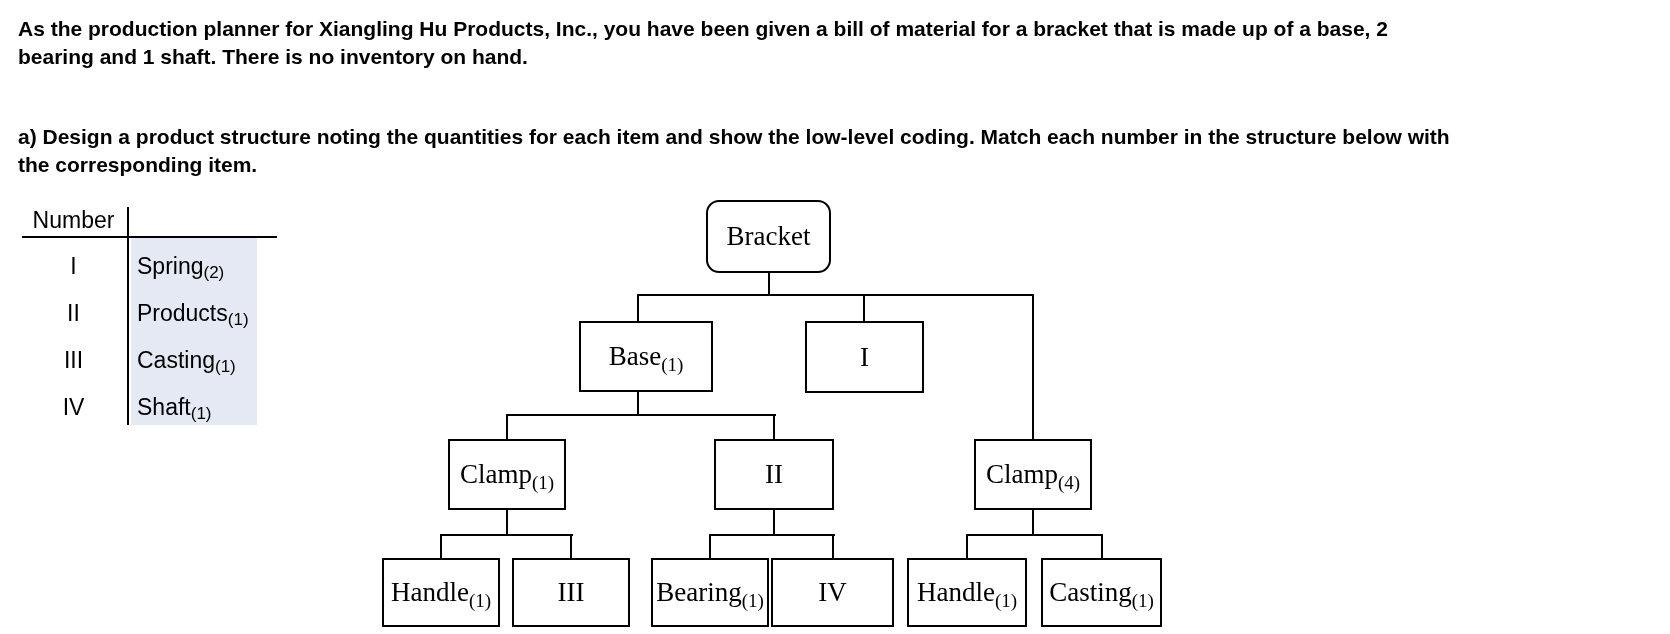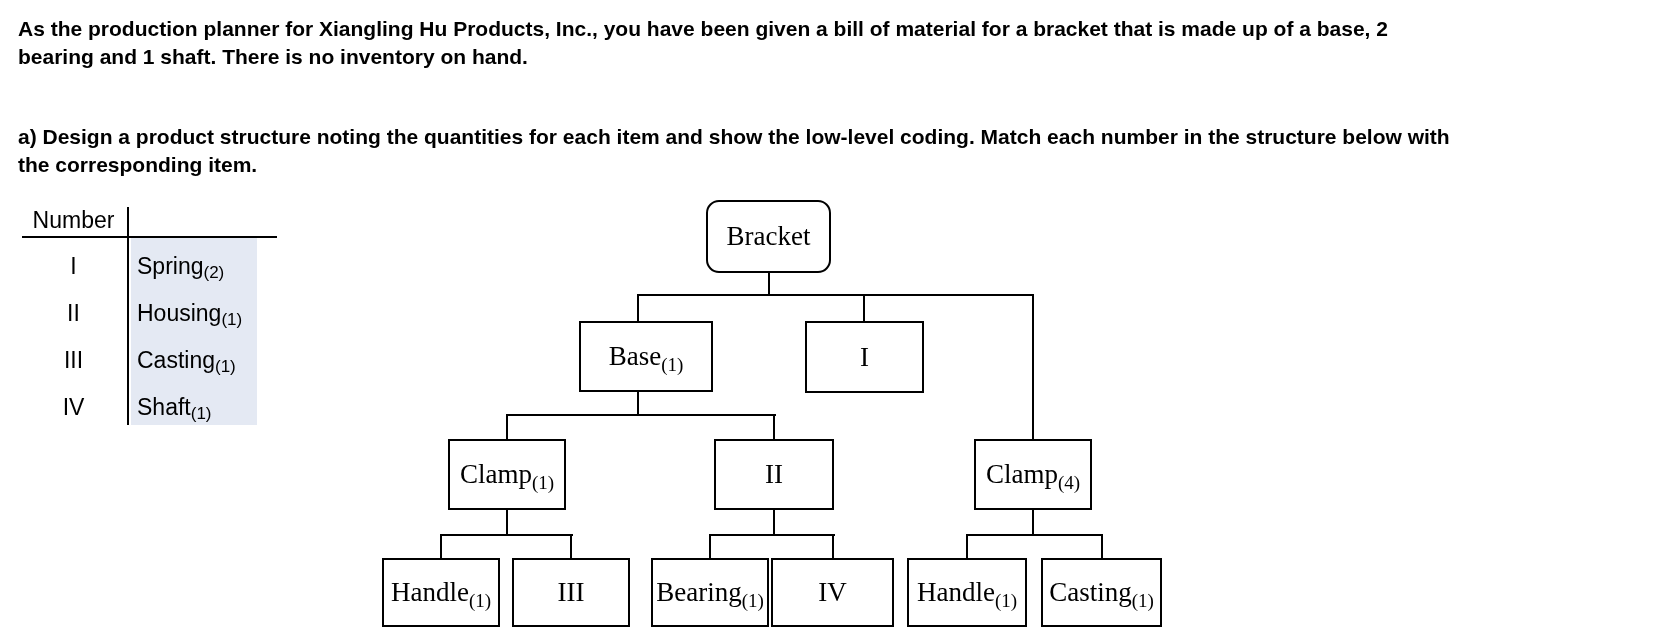--- a/index.html
+++ b/index.html
@@ -54,21 +54,21 @@
   <div class="hcell h-number">Number</div>
 
   <div class="numcell r0">I</div>
   <div class="itemcell r0">
       <span>Spring</span>
       <span class="sub">(2)</span>
     </div>
 
   <div class="numcell r1">II</div>
   <div class="itemcell r1">
-      <span>Housing</span>
+      <span>Products</span>
       <span class="sub">(1)</span>
     </div>
 
   <div class="numcell r2">III</div>
   <div class="itemcell r2">
       <span>Casting</span>
       <span class="sub">(1)</span>
     </div>
 
   <div class="numcell r3">IV</div>

